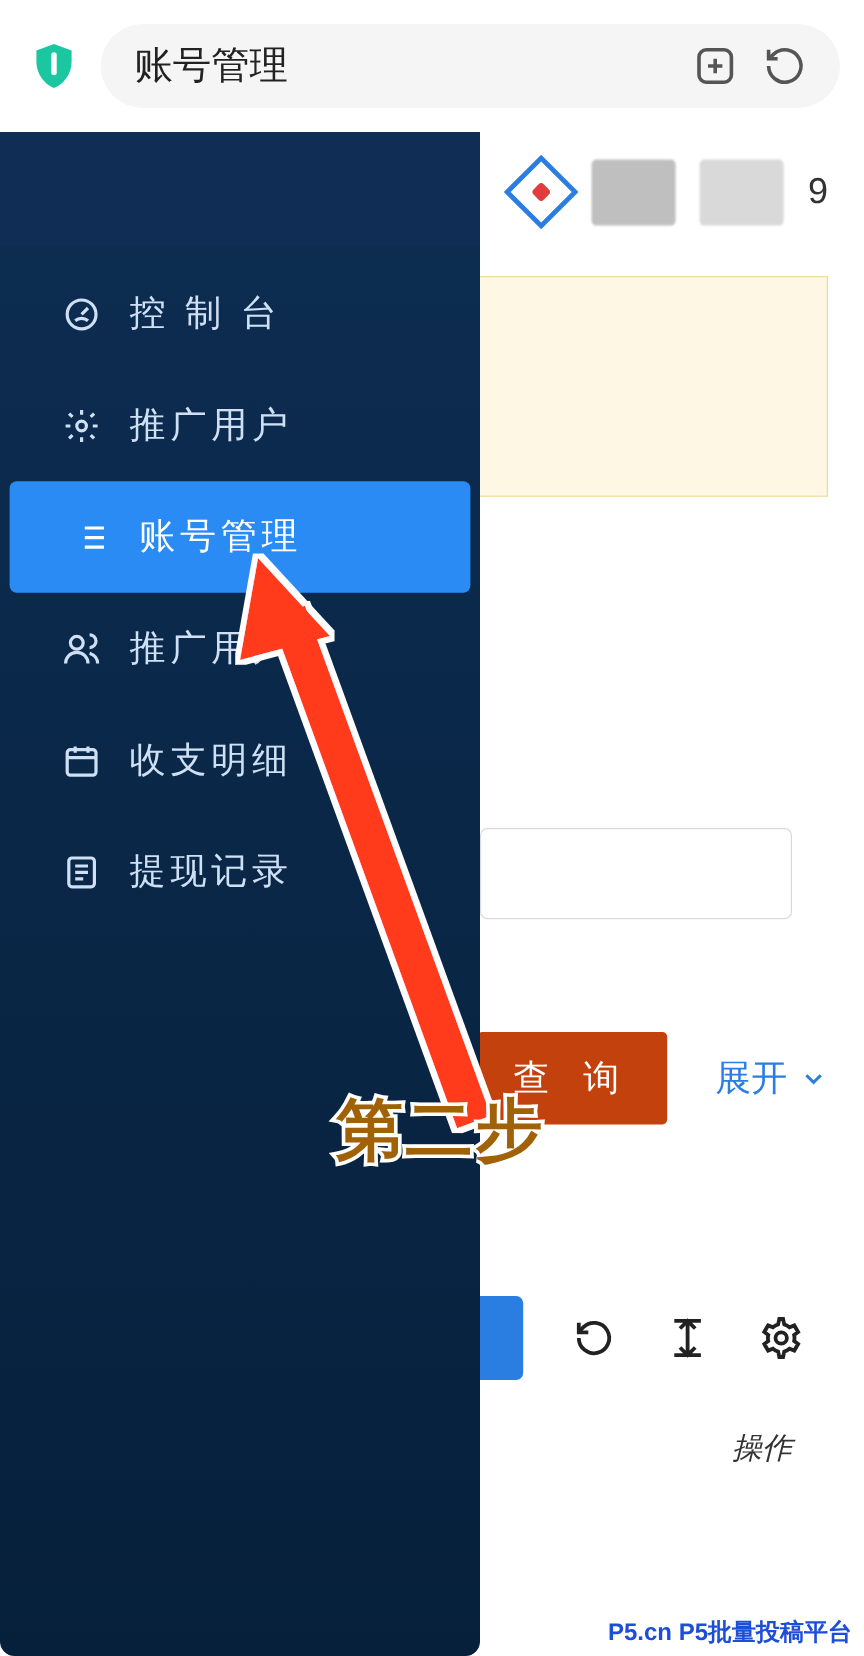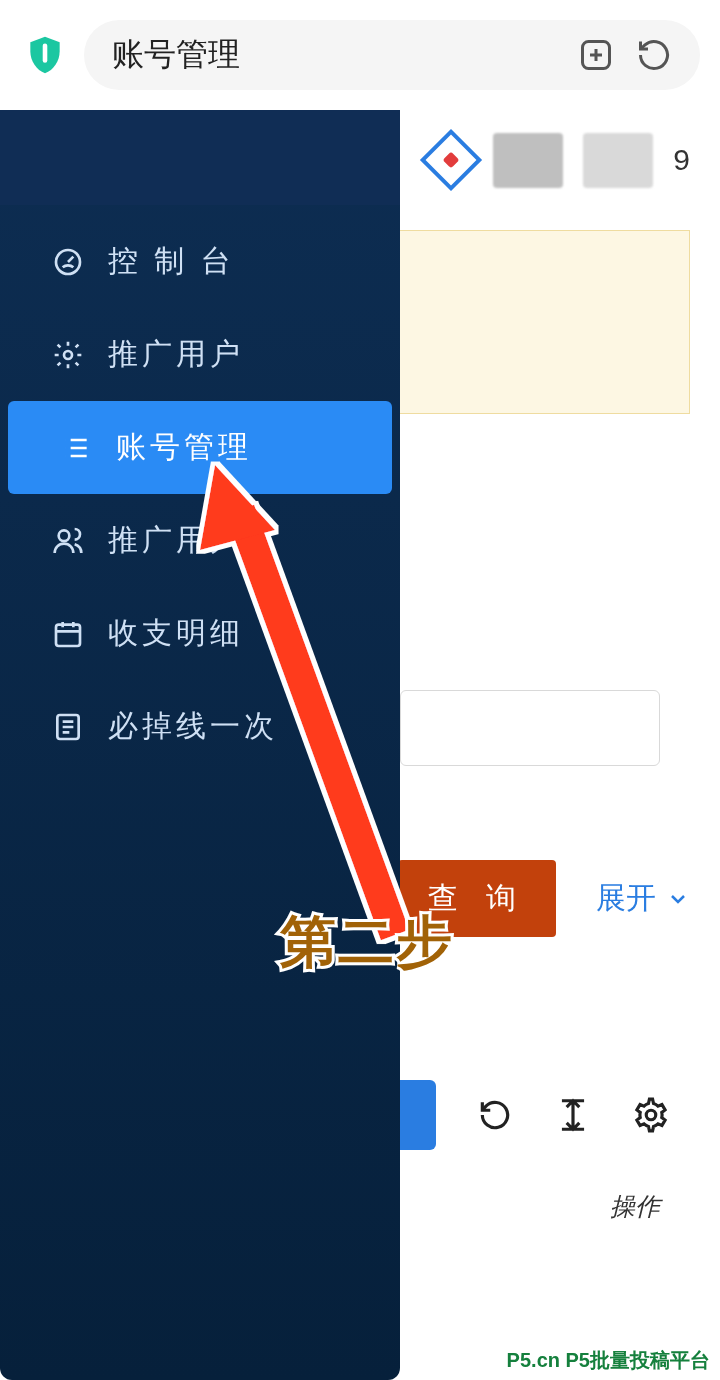--- a/index.html
+++ b/index.html
@@ -48,21 +48,21 @@
   .nav { padding:10px 0; }
   .nav-item { display:flex; align-items:center; gap:24px; padding:26px 52px; font-size:30px; color:#cfe0f4; letter-spacing:4px; cursor:pointer; }
   .nav-item svg { width:32px; height:32px; stroke:#cfe0f4; fill:none; stroke-width:2; flex-shrink:0; }
   .nav-item.active { background:#2a8bf5; color:#fff; border-radius:6px; margin:0 8px; }
   .nav-item.active svg { stroke:#fff; }
 
   
   .arrow-layer { position:absolute; top:0; left:0; width:720px; height:1380px; pointer-events:none; }
   .step-text { position:absolute; top:795px; left:240px; font-size:56px; font-weight:800; color:#a16207; -webkit-text-stroke:6px #fff; paint-order:stroke fill; letter-spacing:2px;margin-left:40px; }
 
-  .watermark { position:absolute; bottom:6px; right:10px; font-size:20px; font-weight:600; color:#15803d; text-shadow:0 0 4px #fff; }
+  .watermark { position:absolute; bottom:6px; right:10px; font-size:20px; font-weight:600; color:#1d4ed8; text-shadow:0 0 4px #fff; }
 </style>
 </head>
 <body>
 
 <div class="browser-bar">
   <div class="shield">
     <svg viewBox="0 0 24 24" width="44" height="44">
         <path fill="#1bc7a1" d="M12 2l8 3v5c0 5.5-3.4 10.3-8 12-4.6-1.7-8-6.5-8-12V5l8-3z"></path>
         <path d="M12 7v8" stroke="#fff" stroke-width="2.5" stroke-linecap="round"></path>
       </svg>
@@ -161,21 +161,21 @@
             <rect x="3" y="5" width="18" height="16" rx="2"></rect>
             <path d="M3 10h18M8 3v4M16 3v4"></path>
           </svg>
         <span>收支明细</span>
       </div>
       <div class="nav-item">
         <svg viewBox="0 0 24 24">
             <rect x="4" y="3" width="16" height="18" rx="2"></rect>
             <path d="M8 8h8M8 12h8M8 16h5"></path>
           </svg>
-        <span>必掉线一次</span>
+        <span>提现记录</span>
       </div>
     </div>
   </div>
 
   <svg class="arrow-layer" viewBox="0 0 720 1270">
     <defs>
       <filter id="wh" x="-20%" y="-20%" width="140%" height="140%">
         <feMorphology operator="dilate" radius="4" in="SourceAlpha" result="d"></feMorphology>
         <feFlood flood-color="#fff"></feFlood>
           <feComposite in2="d" operator="in" result="o"></feComposite>

